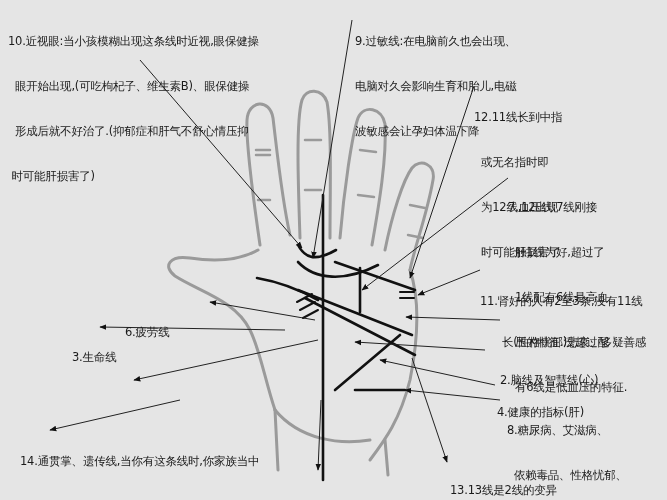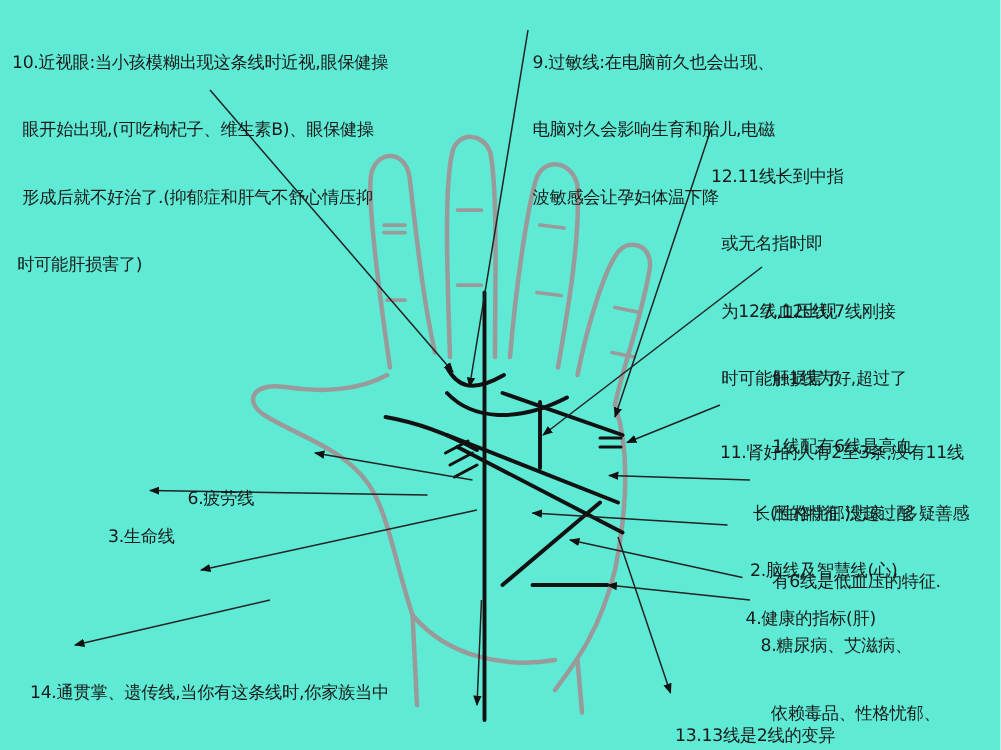--- a/index.html
+++ b/index.html
@@ -1,16 +1,16 @@
 <!DOCTYPE html>
 <html><head>
 <meta charset="utf-8">
 <style>
   html, body { margin:0; padding:0; background:#ffffff; }
-  #stage { position:relative; width:667px; height:500px; overflow:hidden; background:#5eead4;
+  #stage { position:relative; width:667px; height:500px; overflow:hidden; background:#e5e5e5;
     font-family:"DejaVu Sans", "Liberation Sans", sans-serif; color:#1a1a1a; }
   svg#diagram { position:absolute; left:0; top:0; }
   .note { position:absolute; font-size:11.5px; line-height:15px; white-space:pre; letter-spacing:-0.2px; }
 </style>
 </head>
 <body>
 
 <div id="stage">
   <svg id="diagram" width="667" height="500" viewBox="0 0 667 500">
     <defs>

